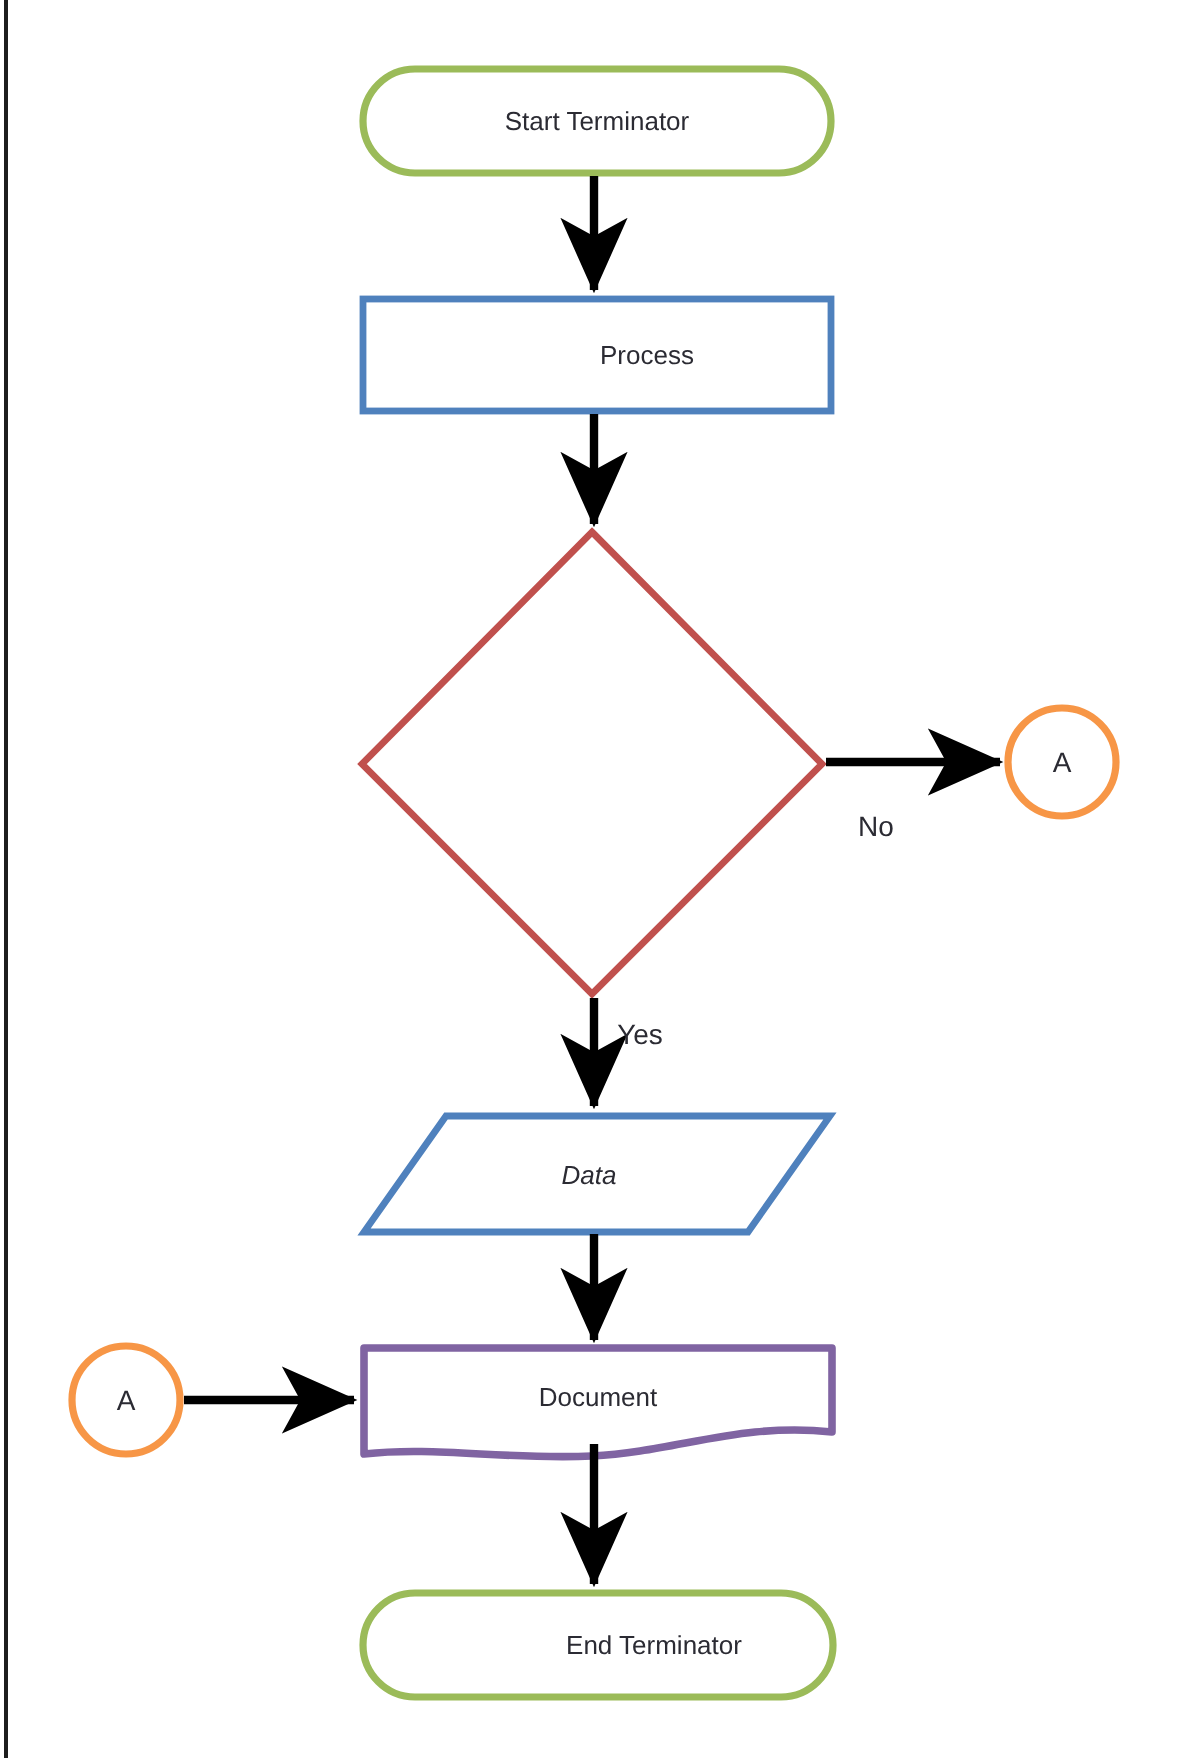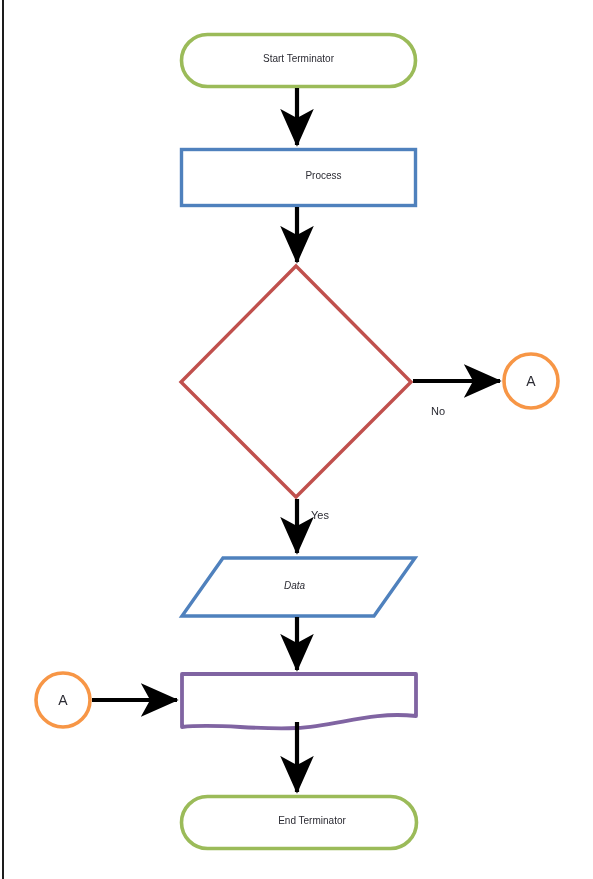--- a/index.html
+++ b/index.html
@@ -28,30 +28,30 @@
   }
   #flow-svg {
     position: absolute;
     left: 0;
     top: 0;
   }
   .node-label {
     position: absolute;
     text-align: center;
     color: #2b2b33;
-    font-size: 10px;
+    font-size: 13px;
     line-height: 1;
     white-space: nowrap;
     font-family: "Liberation Sans", "DejaVu Sans", sans-serif;
   }
   .edge-label {
     position: absolute;
     text-align: center;
     color: #2b2b33;
-    font-size: 11px;
+    font-size: 14px;
     line-height: 1;
     white-space: nowrap;
     font-family: "Liberation Sans", "DejaVu Sans", sans-serif;
   }
   .connector-label {
     position: absolute;
     text-align: center;
     color: #2b2b33;
     font-size: 14px;
     line-height: 1;
@@ -107,22 +107,23 @@
 
   </svg>
 
   <div class="node-label" style="left:180px; top:54px; width:237px;">Start Terminator</div>
 
   <div class="node-label" style="left:180px; top:171px; width:237px;padding-left:25px;">Process</div>
 
 
   <div class="node-label" style="left:176px; top:581px; width:237px;font-style:italic;">Data</div>
 
+  <div class="node-label" style="left:180px; top:692px; width:238px;">Document</div>
 
-  <div class="node-label" style="left:193px; top:816px; width:238px;">End Terminator</div>
+  <div class="node-label" style="left:180px; top:816px; width:238px;padding-left:28px;">End Terminator</div>
 
   <div class="connector-label" style="left:503px; top:374px; width:56px;">A</div>
 
   <div class="connector-label" style="left:35px; top:693px; width:56px;">A</div>
 
   <div class="edge-label" style="left:410px; top:406px; width:56px;">No</div>
 
   <div class="edge-label" style="left:292px; top:510px; width:56px;">Yes</div>
 
 </div>

